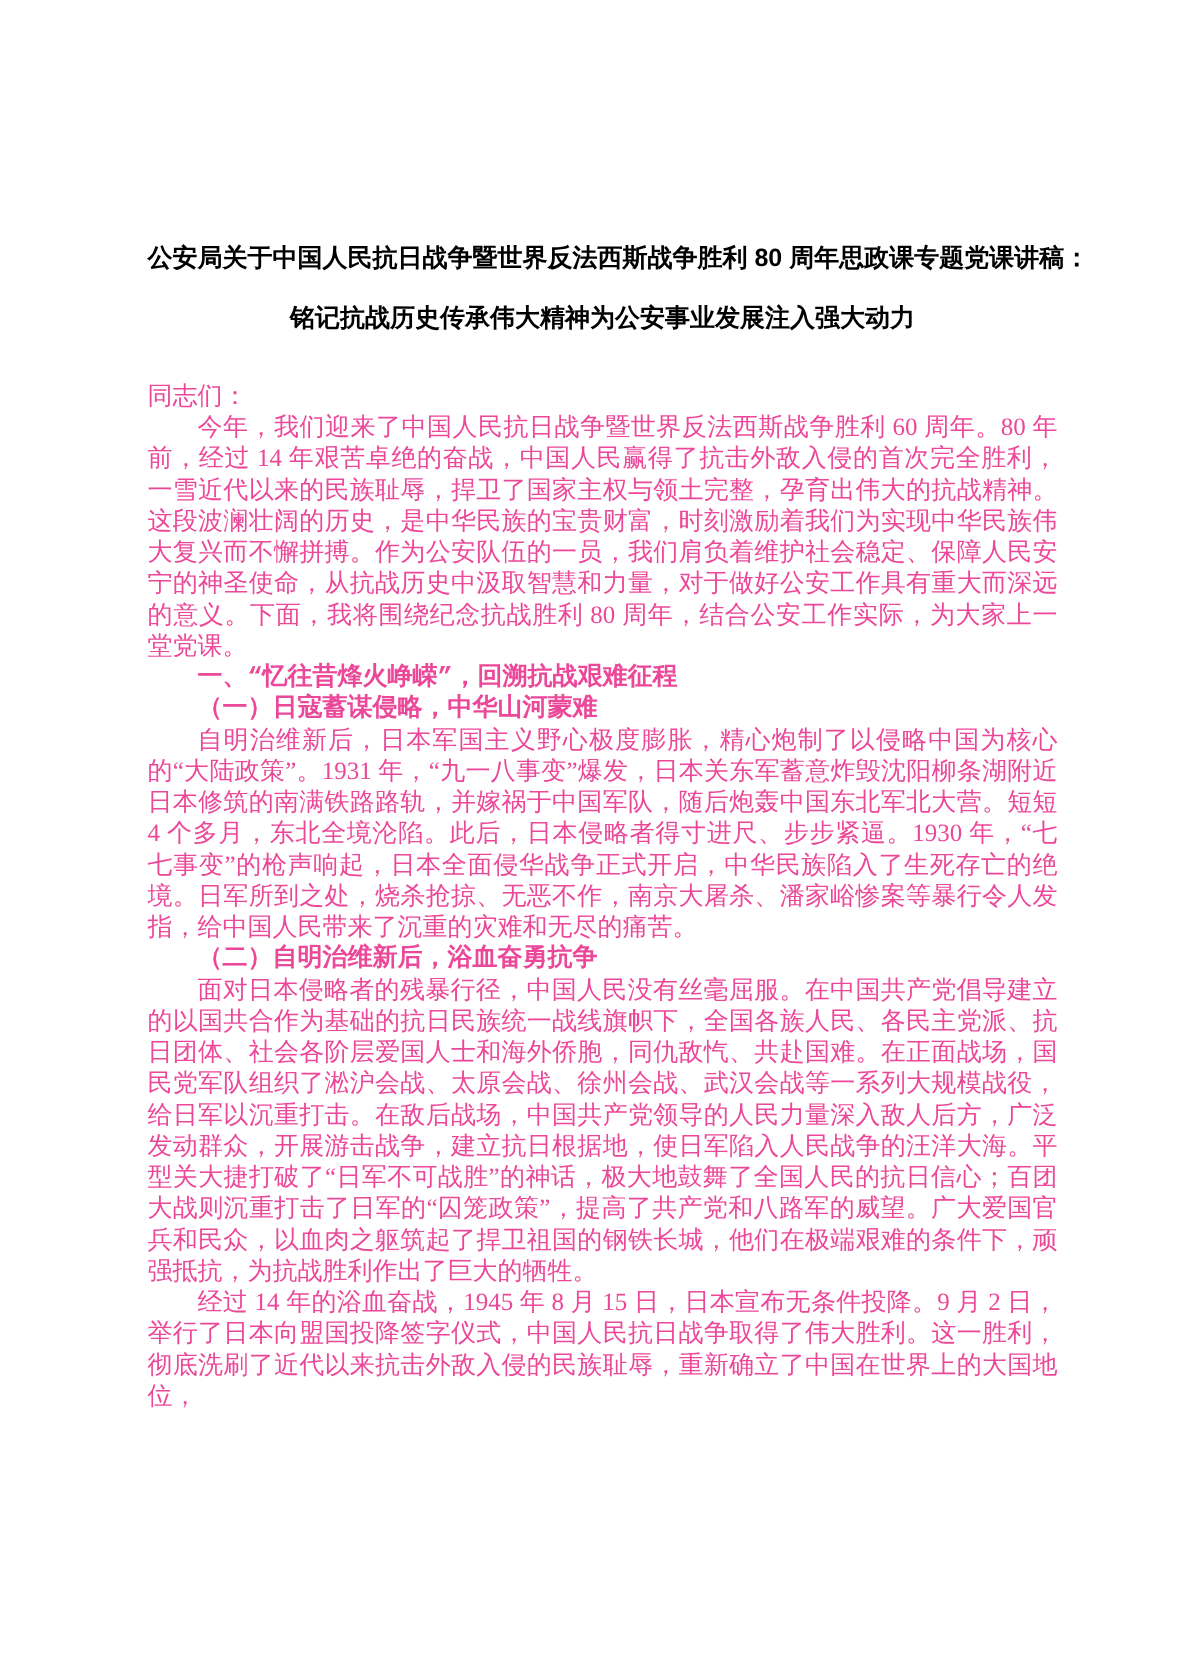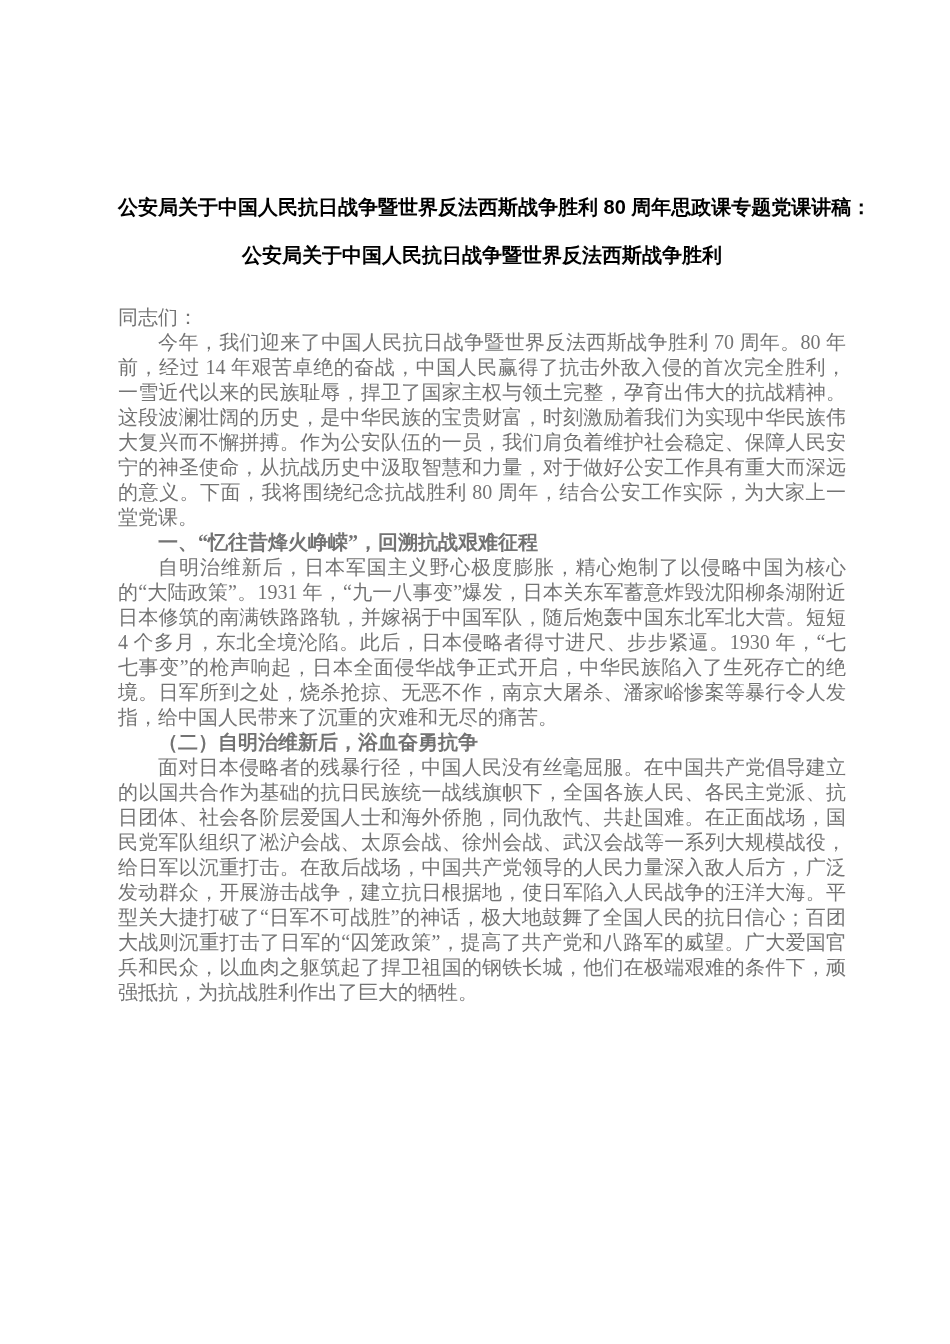--- a/index.html
+++ b/index.html
@@ -40,46 +40,48 @@
     text-align: center;
     white-space: nowrap;
     color: #000000;
   }
   .doc-body {
     margin-top: 38px;
     font-family: "Liberation Serif", "DejaVu Serif", serif;
     font-size: 20px;
     line-height: 25px;
     text-align: justify;
-    color: #737373;
+    color: #ec4899;
   }
   .doc-body p {
     margin: 0;
     padding: 0;
   }
   .para-salutation {
     text-indent: 0;
   }
   .para-body {
     text-indent: 2em;
   }
   .para-heading-l1,
   .para-heading-l2 {
     text-indent: 2em;
-    font-family: Liberation Serif, serif;
+    font-family: Liberation Mono, monospace;
     font-weight: bold;
   }
 </style>
 </head>
 <body>
 
 <div class="page">
   <h1 class="doc-title">公安局关于中国人民抗日战争暨世界反法西斯战争胜利 80 周年思政课专题党课讲稿：</h1>
-  <h2 class="doc-subtitle">公安局关于中国人民抗日战争暨世界反法西斯战争胜利</h2>
+  <h2 class="doc-subtitle">铭记抗战历史传承伟大精神为公安事业发展注入强大动力</h2>
   <div class="doc-body" id="doc-body">
       <p class="para-salutation">同志们：</p>
-      <p class="para-body">今年，我们迎来了中国人民抗日战争暨世界反法西斯战争胜利 70 周年。80 年前，经过 14 年艰苦卓绝的奋战，中国人民赢得了抗击外敌入侵的首次完全胜利，一雪近代以来的民族耻辱，捍卫了国家主权与领土完整，孕育出伟大的抗战精神。这段波澜壮阔的历史，是中华民族的宝贵财富，时刻激励着我们为实现中华民族伟大复兴而不懈拼搏。作为公安队伍的一员，我们肩负着维护社会稳定、保障人民安宁的神圣使命，从抗战历史中汲取智慧和力量，对于做好公安工作具有重大而深远的意义。下面，我将围绕纪念抗战胜利 80 周年，结合公安工作实际，为大家上一堂党课。</p>
+      <p class="para-body">今年，我们迎来了中国人民抗日战争暨世界反法西斯战争胜利 60 周年。80 年前，经过 14 年艰苦卓绝的奋战，中国人民赢得了抗击外敌入侵的首次完全胜利，一雪近代以来的民族耻辱，捍卫了国家主权与领土完整，孕育出伟大的抗战精神。这段波澜壮阔的历史，是中华民族的宝贵财富，时刻激励着我们为实现中华民族伟大复兴而不懈拼搏。作为公安队伍的一员，我们肩负着维护社会稳定、保障人民安宁的神圣使命，从抗战历史中汲取智慧和力量，对于做好公安工作具有重大而深远的意义。下面，我将围绕纪念抗战胜利 80 周年，结合公安工作实际，为大家上一堂党课。</p>
       <p class="para-heading-l1">一、“忆往昔烽火峥嵘”，回溯抗战艰难征程</p>
+      <p class="para-heading-l2">（一）日寇蓄谋侵略，中华山河蒙难</p>
       <p class="para-body">自明治维新后，日本军国主义野心极度膨胀，精心炮制了以侵略中国为核心的“大陆政策”。1931 年，“九一八事变”爆发，日本关东军蓄意炸毁沈阳柳条湖附近日本修筑的南满铁路路轨，并嫁祸于中国军队，随后炮轰中国东北军北大营。短短 4 个多月，东北全境沦陷。此后，日本侵略者得寸进尺、步步紧逼。1930 年，“七七事变”的枪声响起，日本全面侵华战争正式开启，中华民族陷入了生死存亡的绝境。日军所到之处，烧杀抢掠、无恶不作，南京大屠杀、潘家峪惨案等暴行令人发指，给中国人民带来了沉重的灾难和无尽的痛苦。</p>
       <p class="para-heading-l2">（二）自明治维新后，浴血奋勇抗争</p>
       <p class="para-body">面对日本侵略者的残暴行径，中国人民没有丝毫屈服。在中国共产党倡导建立的以国共合作为基础的抗日民族统一战线旗帜下，全国各族人民、各民主党派、抗日团体、社会各阶层爱国人士和海外侨胞，同仇敌忾、共赴国难。在正面战场，国民党军队组织了淞沪会战、太原会战、徐州会战、武汉会战等一系列大规模战役，给日军以沉重打击。在敌后战场，中国共产党领导的人民力量深入敌人后方，广泛发动群众，开展游击战争，建立抗日根据地，使日军陷入人民战争的汪洋大海。平型关大捷打破了“日军不可战胜”的神话，极大地鼓舞了全国人民的抗日信心；百团大战则沉重打击了日军的“囚笼政策”，提高了共产党和八路军的威望。广大爱国官兵和民众，以血肉之躯筑起了捍卫祖国的钢铁长城，他们在极端艰难的条件下，顽强抵抗，为抗战胜利作出了巨大的牺牲。</p>
+      <p class="para-body">经过 14 年的浴血奋战，1945 年 8 月 15 日，日本宣布无条件投降。9 月 2 日，举行了日本向盟国投降签字仪式，中国人民抗日战争取得了伟大胜利。这一胜利，彻底洗刷了近代以来抗击外敌入侵的民族耻辱，重新确立了中国在世界上的大国地位，</p>
     </div>
 </div>
 
 </body></html>

